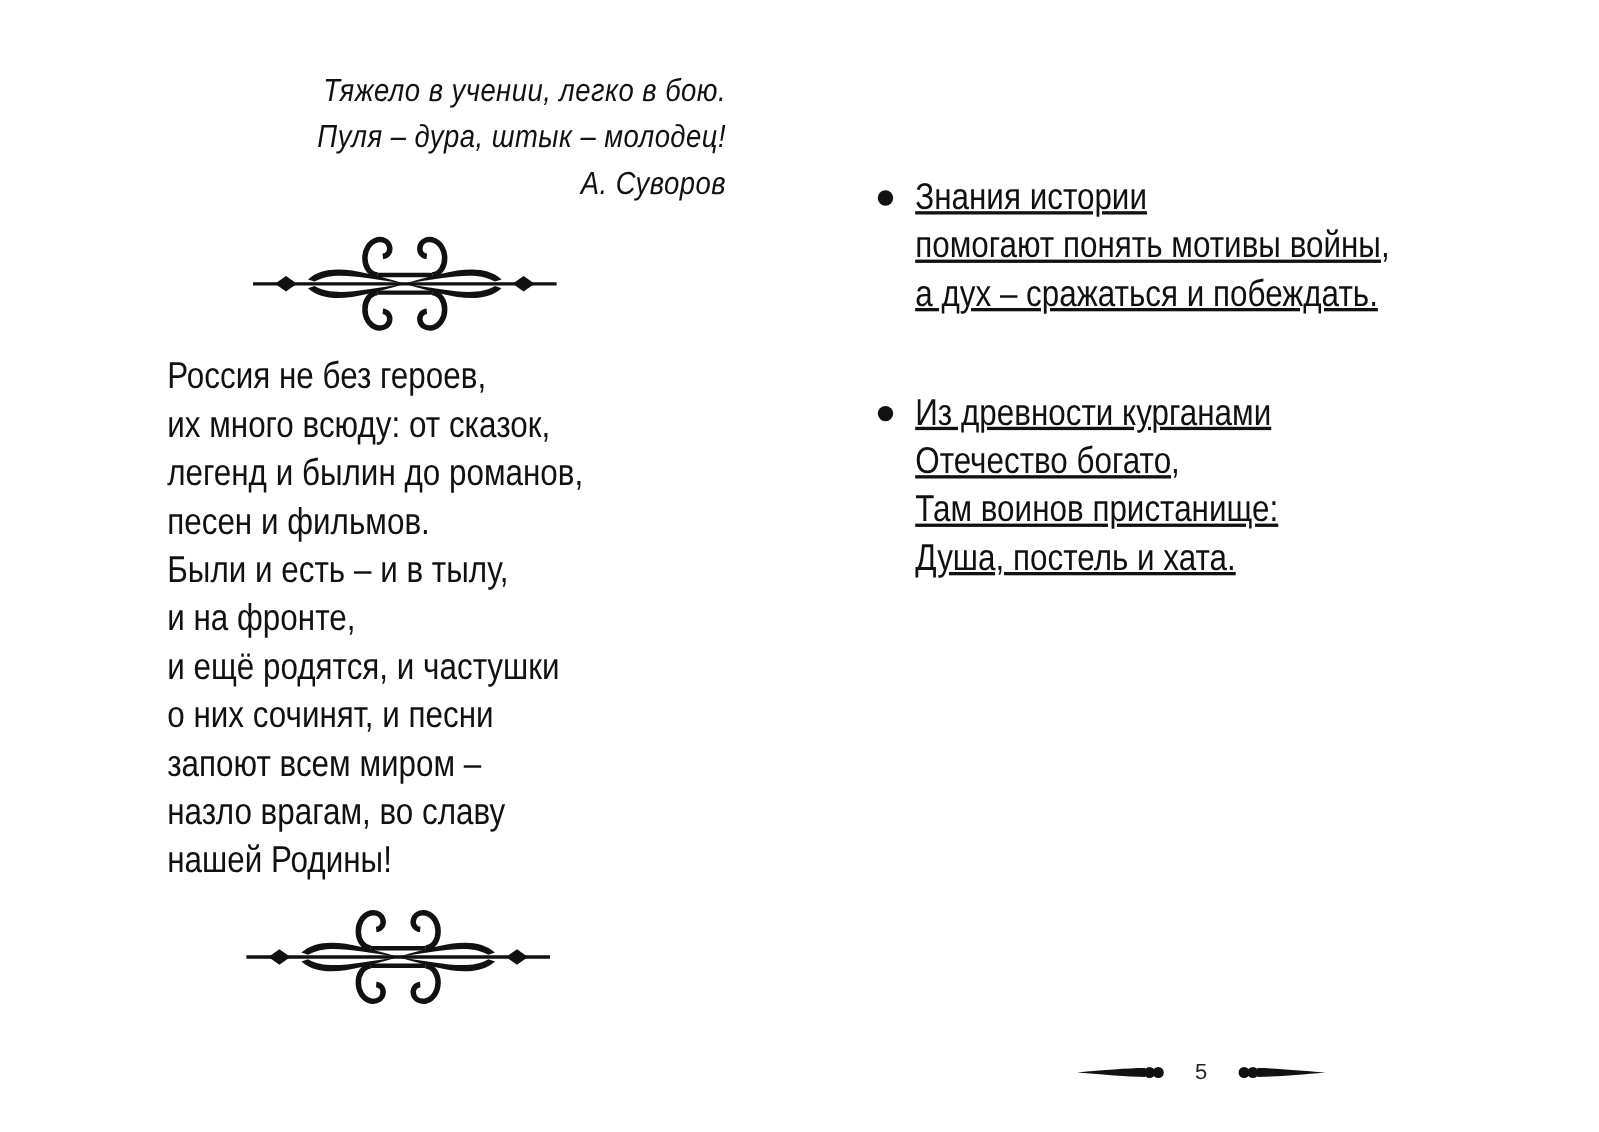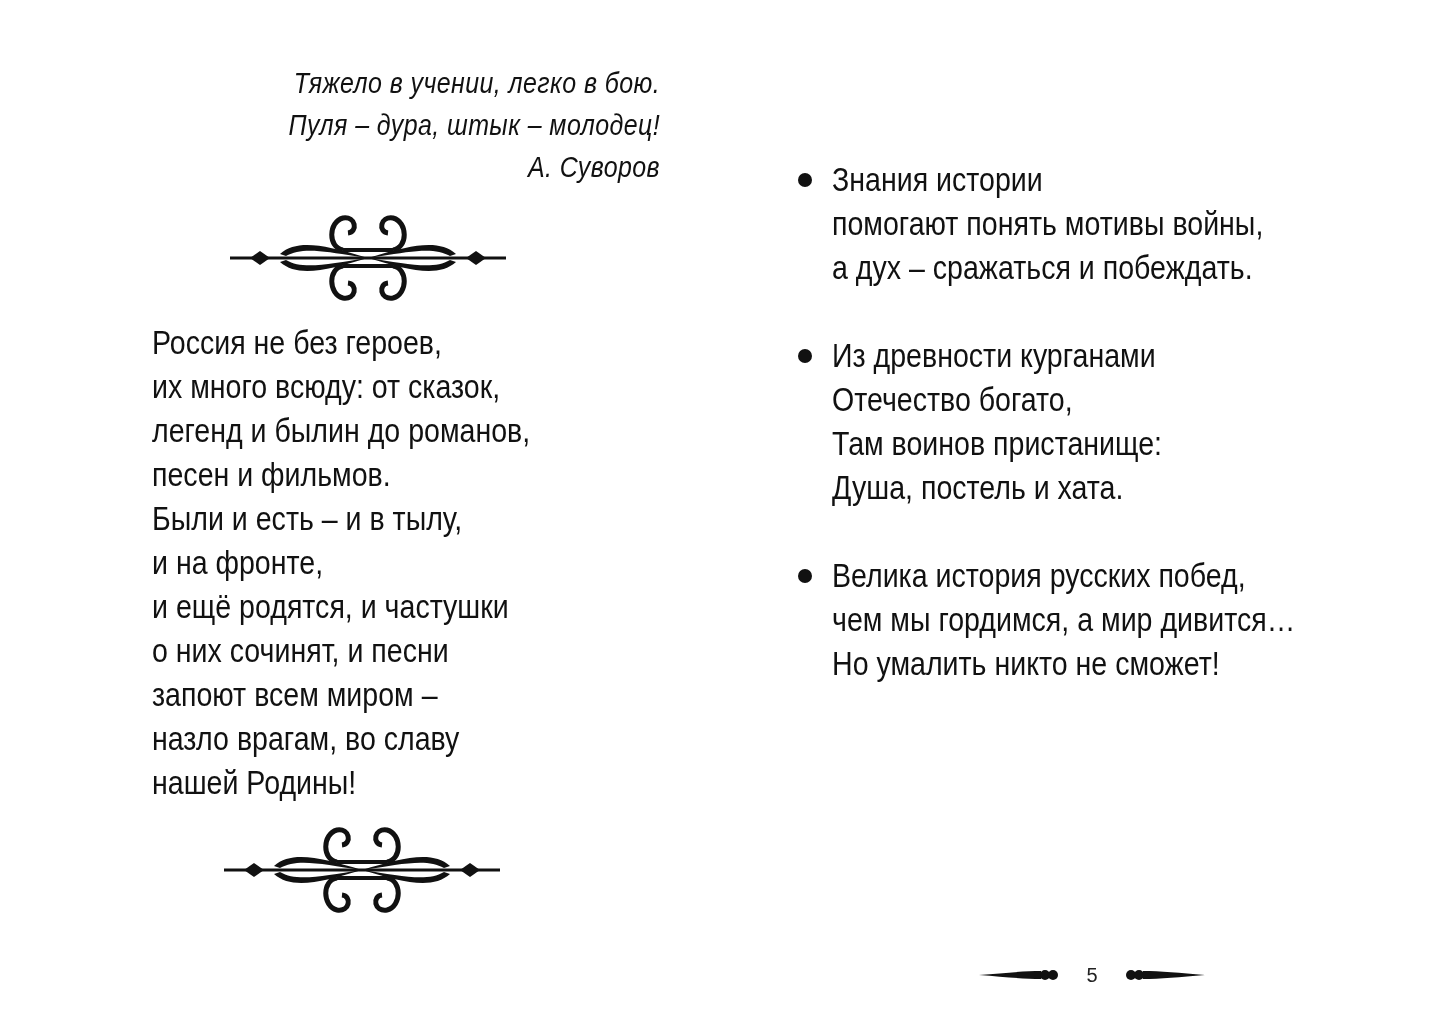--- a/index.html
+++ b/index.html
@@ -17,22 +17,22 @@
   .ornament { position:absolute; width:280px; height:100px; }
   .ornament svg { width:100%; height:100%; display:block; }
   .orn-top { left:228px; top:208px; }
   .orn-bottom { left:222px; top:820px; }
 
   .poem { position:absolute; left:152px; top:320px; font-size:34px; line-height:44px;
           transform:scaleX(0.84); transform-origin:left top; }
   .poem .line { display:block; white-space:nowrap; }
 
   .bullets { position:absolute; left:65px; top:157px; }
-  .bullet-item { position:relative; padding-left:40px; font-size:34px; line-height:44px; }
-  .bullet-item + .bullet-item { margin-top:44px; }
+  .bullet-item { position:relative; padding-left:40px; font-size:34px; line-height:44px;text-decoration:underline; }
+  .bullet-item + .bullet-item { margin-top:64px; }
   .bullet-dot { position:absolute; left:6px; top:16px; width:14px; height:14px; border-radius:50%; background:#111; }
   .bullet-text { display:block; transform:scaleX(0.84); transform-origin:left top; }
   .bullet-text .line { display:block; white-space:nowrap; }
 
   .footer { position:absolute; left:252px; top:962px; width:226px; height:26px; }
   .footer svg.left { position:absolute; left:0; top:6px; width:80px; height:14px; }
   .footer svg.right { position:absolute; right:0; top:6px; width:80px; height:14px; }
   .page-number { position:absolute; left:100px; top:0; width:26px; text-align:center; font-size:20px; line-height:26px; color:#222; }
 </style>
 </head>
@@ -122,28 +122,20 @@
     <div class="bullet-item">
       <span class="bullet-dot"></span>
       <span class="bullet-text">
         <span class="line">Из древности курганами</span>
         <span class="line">Отечество богато,</span>
         <span class="line">Там воинов пристанище:</span>
         <span class="line">Душа, постель и хата.</span>
       </span>
     </div>
 
-    <div class="bullet-item">
-      <span class="bullet-dot"></span>
-      <span class="bullet-text">
-        <span class="line">Велика история русских побед,</span>
-        <span class="line">чем мы гордимся, а мир дивится…</span>
-        <span class="line">Но умалить никто не сможет!</span>
-      </span>
-    </div>
 
   </div>
 
   <div class="footer">
     <svg class="left" viewBox="0 0 80 14" xmlns="http://www.w3.org/2000/svg">
       <path d="M0 7 C25 5 45 3 62 3 L62 11 C45 11 25 9 0 7 Z" fill="#111"></path>
       <circle cx="66" cy="7" r="5" fill="#111"></circle>
       <circle cx="74" cy="7" r="5" fill="#111"></circle>
     </svg>
     <span class="page-number">5</span>

